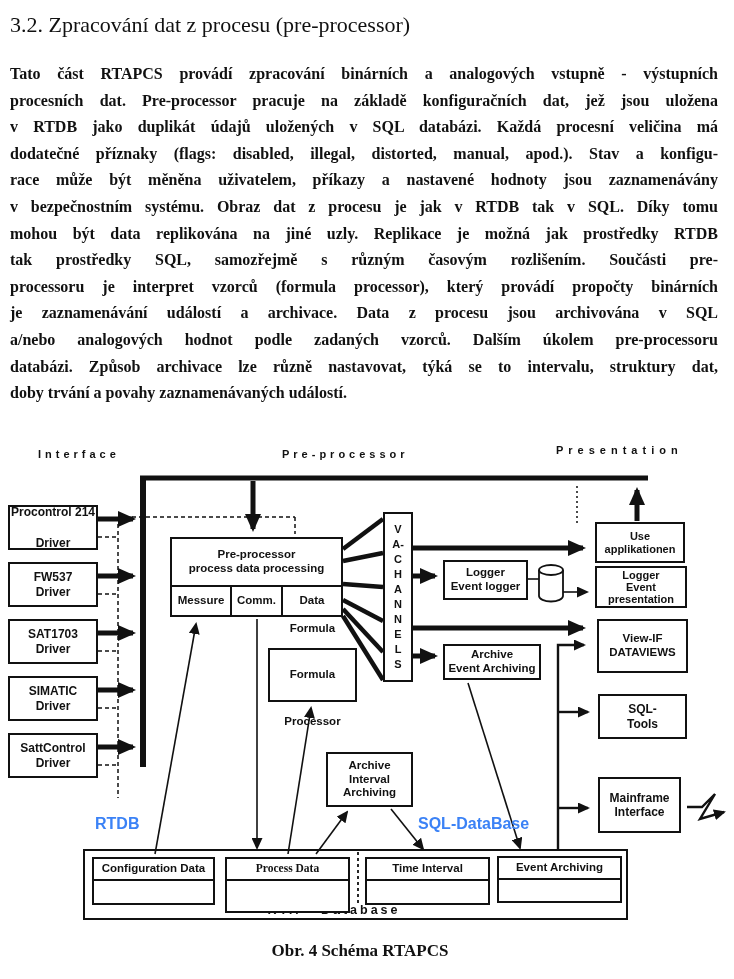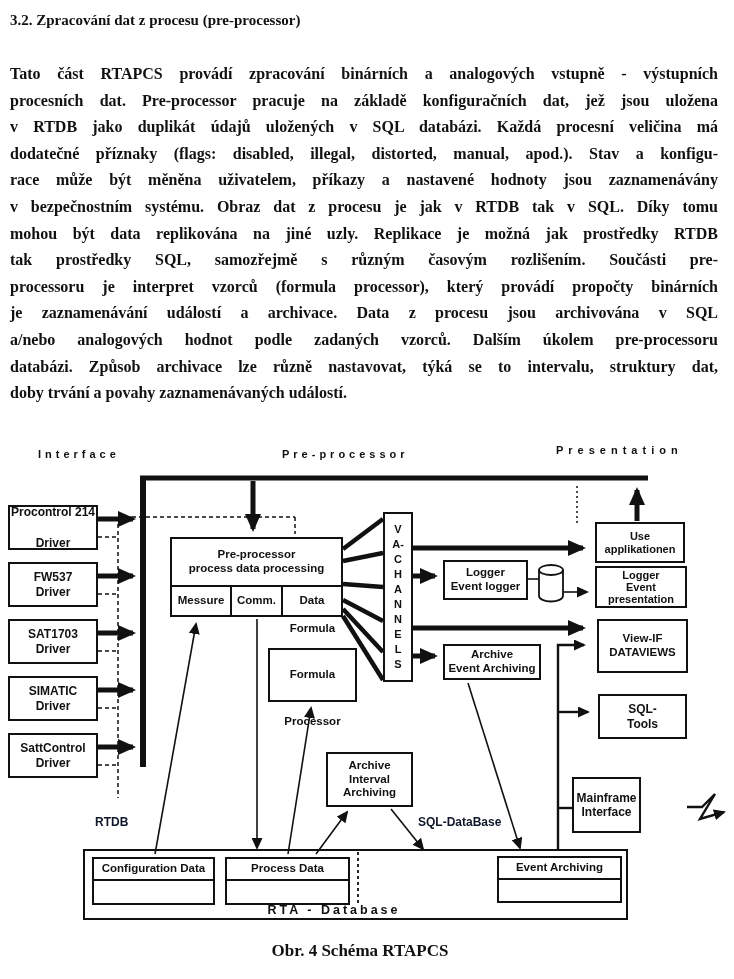--- a/index.html
+++ b/index.html
@@ -1,31 +1,31 @@
 <!DOCTYPE html>
 <html><head>
 <meta charset="utf-8">
 <style>
   html,body{margin:0;padding:0;background:#e8e8e8;}
   .page{position:relative;width:734px;height:979px;background:#ffffff;color:#111;
         font-family:"Liberation Serif",serif;overflow:hidden;}
   
-  .heading{position:absolute;left:10px;top:12px;width:710px;font-size:15px;font-weight:700;}
+  .heading{position:absolute;left:10px;top:12px;width:710px;font-size:22px;font-weight:400;}
   .para{position:absolute;left:10px;top:61px;width:708px;}
   .jline{font-size:16px;font-weight:600;height:26.6px;line-height:26.6px;
          text-align:justify;text-align-last:justify;white-space:nowrap;overflow:visible;}
   .jline.last{text-align-last:left;}
   .caption{position:absolute;left:160px;top:941px;width:400px;text-align:center;
            font-size:17px;font-weight:700;}
   
   .dg{position:absolute;left:0;top:0;width:734px;height:979px;}
   .hdr{position:absolute;font-family:"Liberation Sans",sans-serif;font-weight:700;
        font-size:11px;letter-spacing:4px;color:#111;}
   .lbl{position:absolute;font-family:"Liberation Sans",sans-serif;font-weight:700;
-       font-size:12px;color:#0f172a;}
+       font-size:16px;color:#3b82f6;}
   .bx{position:absolute;box-sizing:border-box;background:#fff;border:2px solid #111;
       display:flex;flex-direction:column;align-items:center;justify-content:center;
       font-family:"Liberation Sans",sans-serif;font-weight:700;color:#111;
       text-align:center;line-height:1.18;font-size:12px;}
   .rd{border-radius:0;}
   .pp{justify-content:flex-start;padding:0;font-size:11.5px;border-width:2.5px;}
   .pp .ttl{flex:1;display:flex;flex-direction:column;justify-content:center;width:100%;}
   .pp .row{display:flex;width:100%;height:28px;border-top:2px solid #111;}
   .pp .cell{display:flex;align-items:center;justify-content:center;height:100%;box-sizing:border-box;}
   .pp .c0{width:60px;border-right:2px solid #111;}
@@ -211,36 +211,39 @@
         <span>presentation</span>
     </div>
     <div class="bx rd" style="left:597px;top:619px;width:91px;height:54px;font-size:11.5px;">
       <span>View-IF</span>
         <span>DATAVIEWS</span>
     </div>
     <div class="bx rd" style="left:598px;top:694px;width:89px;height:45px;">
       <span>SQL-</span>
         <span>Tools</span>
     </div>
-    <div class="bx rd" style="left:572px;top:777px;width:69px;height:56px;align-items:center;">
+    <div class="bx rd" style="left:598px;top:777px;width:83px;height:56px;align-items:center;">
       <span>Mainframe</span>
         <span>Interface</span>
     </div>
 
     <div class="lbl" style="left:95px;top:815px;">RTDB</div>
     <div class="lbl" style="left:418px;top:815px;">SQL-DataBase</div>
 
     <div class="bx outer" style="left:83px;top:849px;width:545px;height:71px;"></div>
     <div class="rtalabel">RTA - Database</div>
 
     <div class="bx dbx" style="left:92px;top:857px;width:123px;height:48px;">
       <div class="hd">Configuration Data</div>
     </div>
-    <div class="bx dbx" style="left:225px;top:857px;width:125px;height:48px;">
+    <div class="bx dbx" style="left:225px;top:857px;width:125px;height:56px;font-family:Liberation Serif, serif;">
       <div class="hd">Process Data</div>
+    </div>
+    <div class="bx dbx" style="left:365px;top:857px;width:125px;height:48px;">
+      <div class="hd">Time Interval</div>
     </div>
     <div class="bx dbx" style="left:497px;top:856px;width:125px;height:47px;">
       <div class="hd">Event Archiving</div>
     </div>
 
   </div>
 
   <div class="caption">Obr. 4 Schéma RTAPCS</div>
 
 </div>

